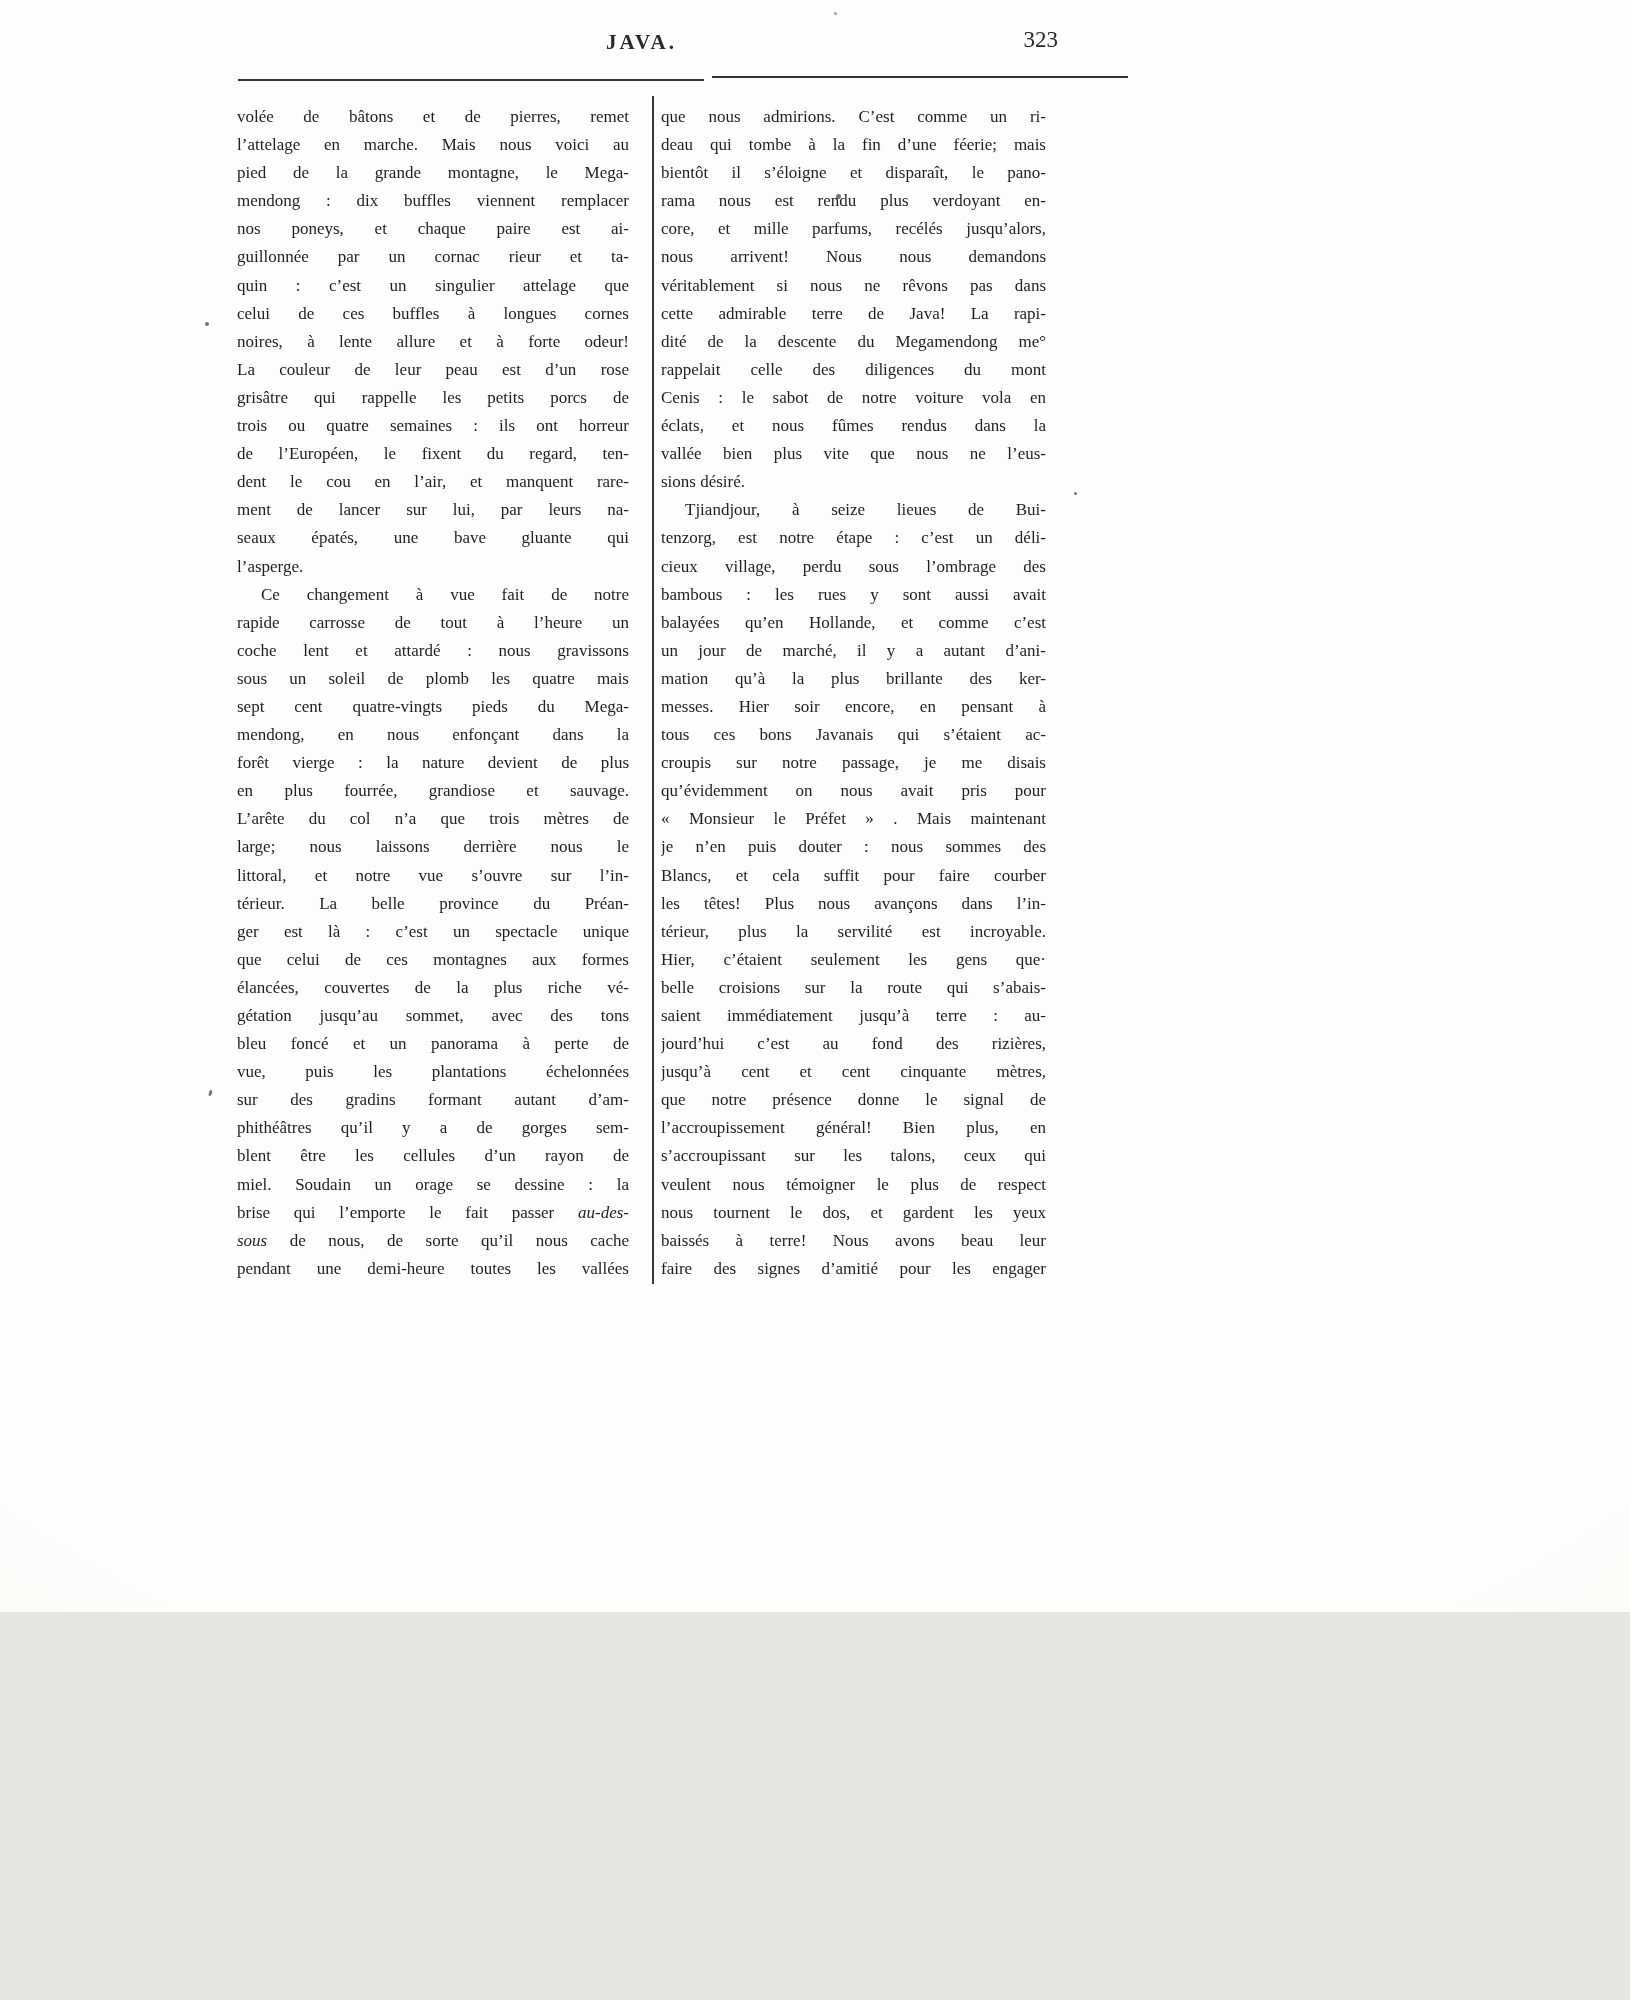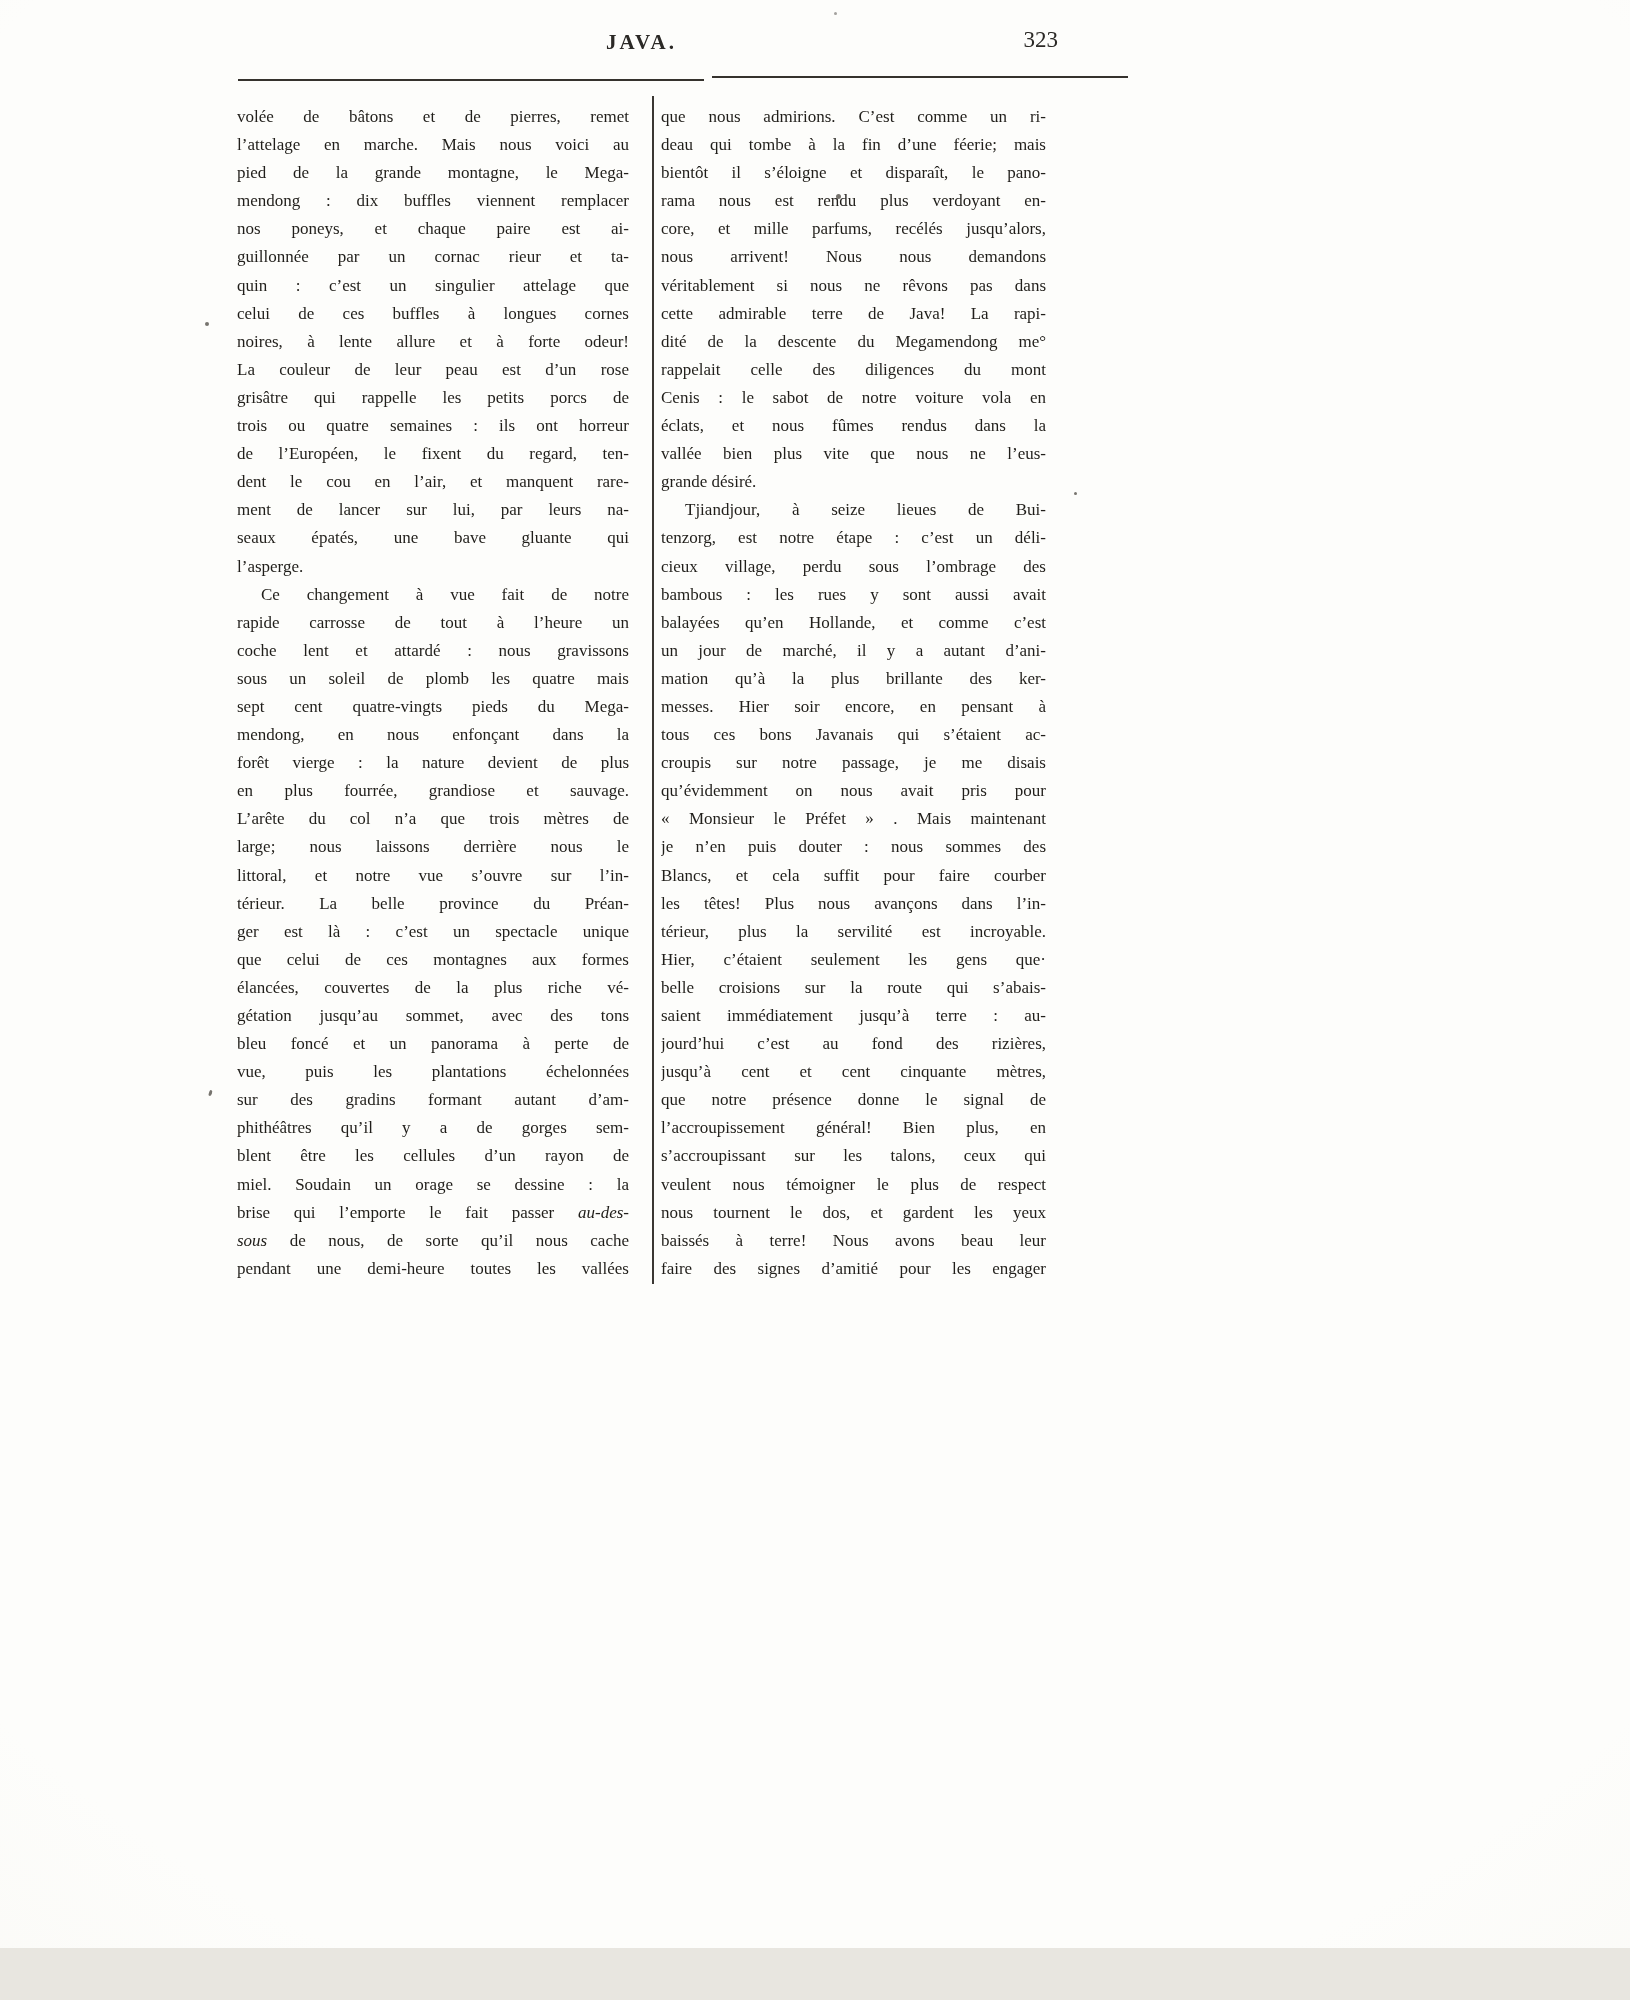--- a/index.html
+++ b/index.html
@@ -3,21 +3,21 @@
 <meta charset="utf-8">
 <style>
   html, body {
     margin: 0;
     padding: 0;
     background: #e8e6e0;
   }
   .page {
     position: relative;
     width: 1630px;
-    height: 1948px;
+    height: 1612px;
     margin: 0 auto;
     background:
       radial-gradient(ellipse 120% 100% at 50% 45%, #fdfdfb 60%, #f7f6f1 88%, #efeee8 100%);
     color: #1f1d1a;
     font-family: "Liberation Serif", "DejaVu Serif", serif;
     overflow: hidden;
   }
 
   
   .header-title {
@@ -164,21 +164,21 @@
       <div class="line">rama nous est rendu plus verdoyant en-</div>
       <div class="line">core, et mille parfums, recélés jusqu’alors,</div>
       <div class="line">nous arrivent! Nous nous demandons</div>
       <div class="line">véritablement si nous ne rêvons pas dans</div>
       <div class="line">cette admirable terre de Java! La rapi-</div>
       <div class="line">dité de la descente du Megamendong me°</div>
       <div class="line">rappelait celle des diligences du mont</div>
       <div class="line">Cenis : le sabot de notre voiture vola en</div>
       <div class="line">éclats, et nous fûmes rendus dans la</div>
       <div class="line">vallée bien plus vite que nous ne l’eus-</div>
-      <div class="line pend">grande désiré.</div>
+      <div class="line pend">sions désiré.</div>
       <div class="line pstart">Tjiandjour, à seize lieues de Bui-</div>
       <div class="line">tenzorg, est notre étape : c’est un déli-</div>
       <div class="line">cieux village, perdu sous l’ombrage des</div>
       <div class="line">bambous : les rues y sont aussi avait</div>
       <div class="line">balayées qu’en Hollande, et comme c’est</div>
       <div class="line">un jour de marché, il y a autant d’ani-</div>
       <div class="line">mation qu’à la plus brillante des ker-</div>
       <div class="line">messes. Hier soir encore, en pensant à</div>
       <div class="line">tous ces bons Javanais qui s’étaient ac-</div>
       <div class="line">croupis sur notre passage, je me disais</div>

